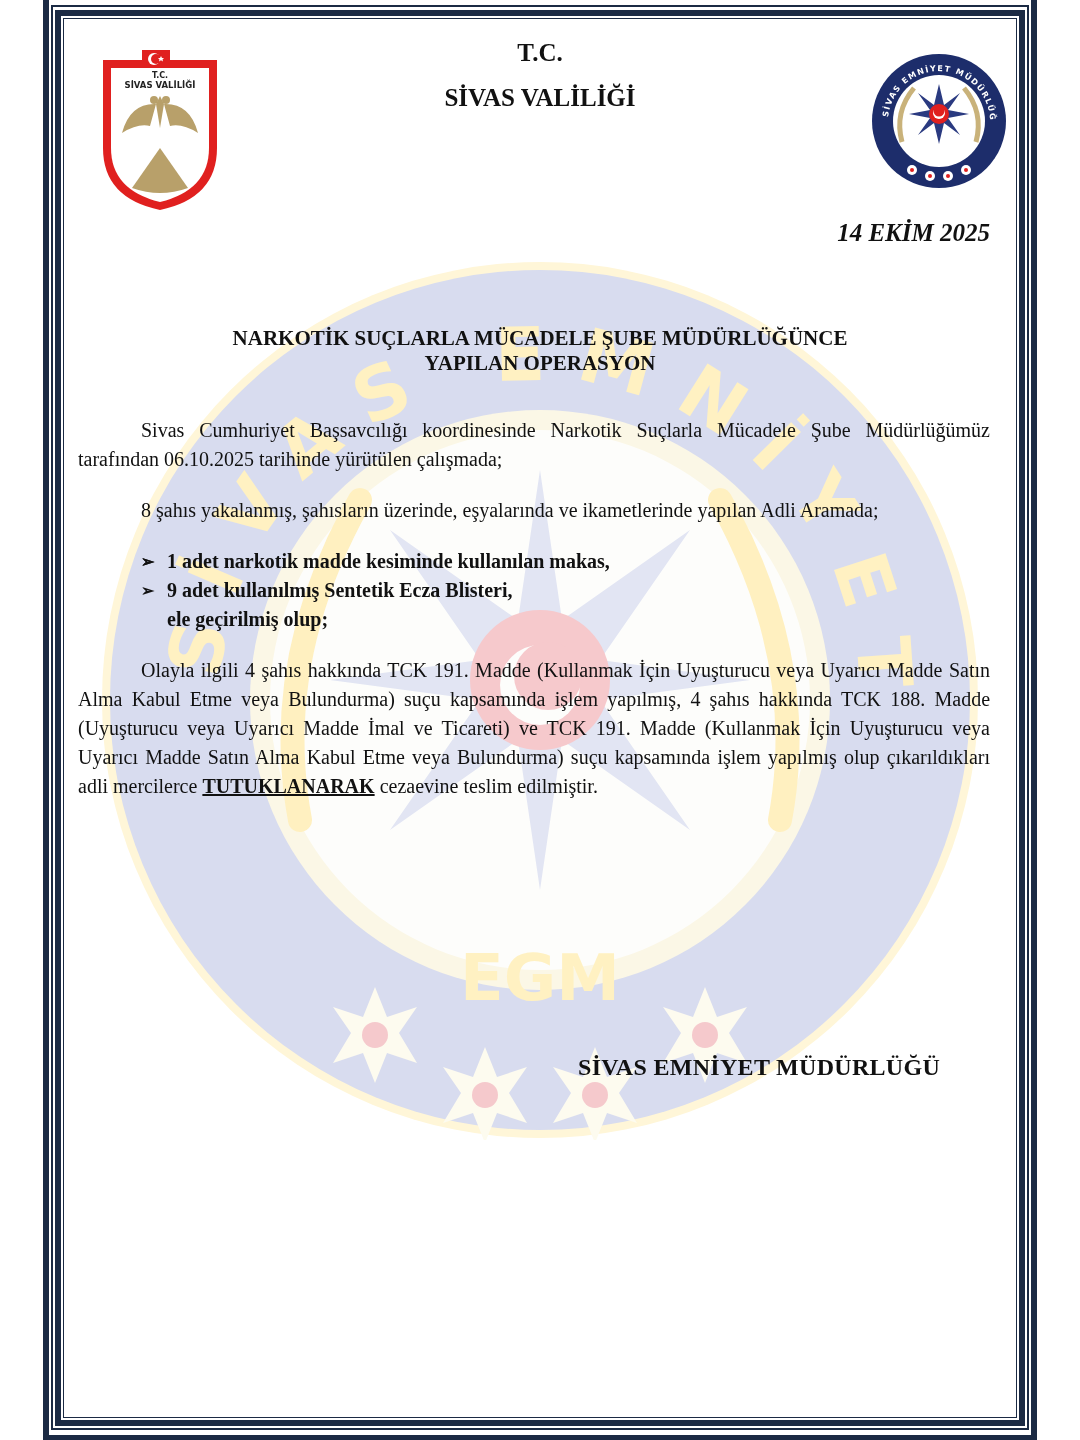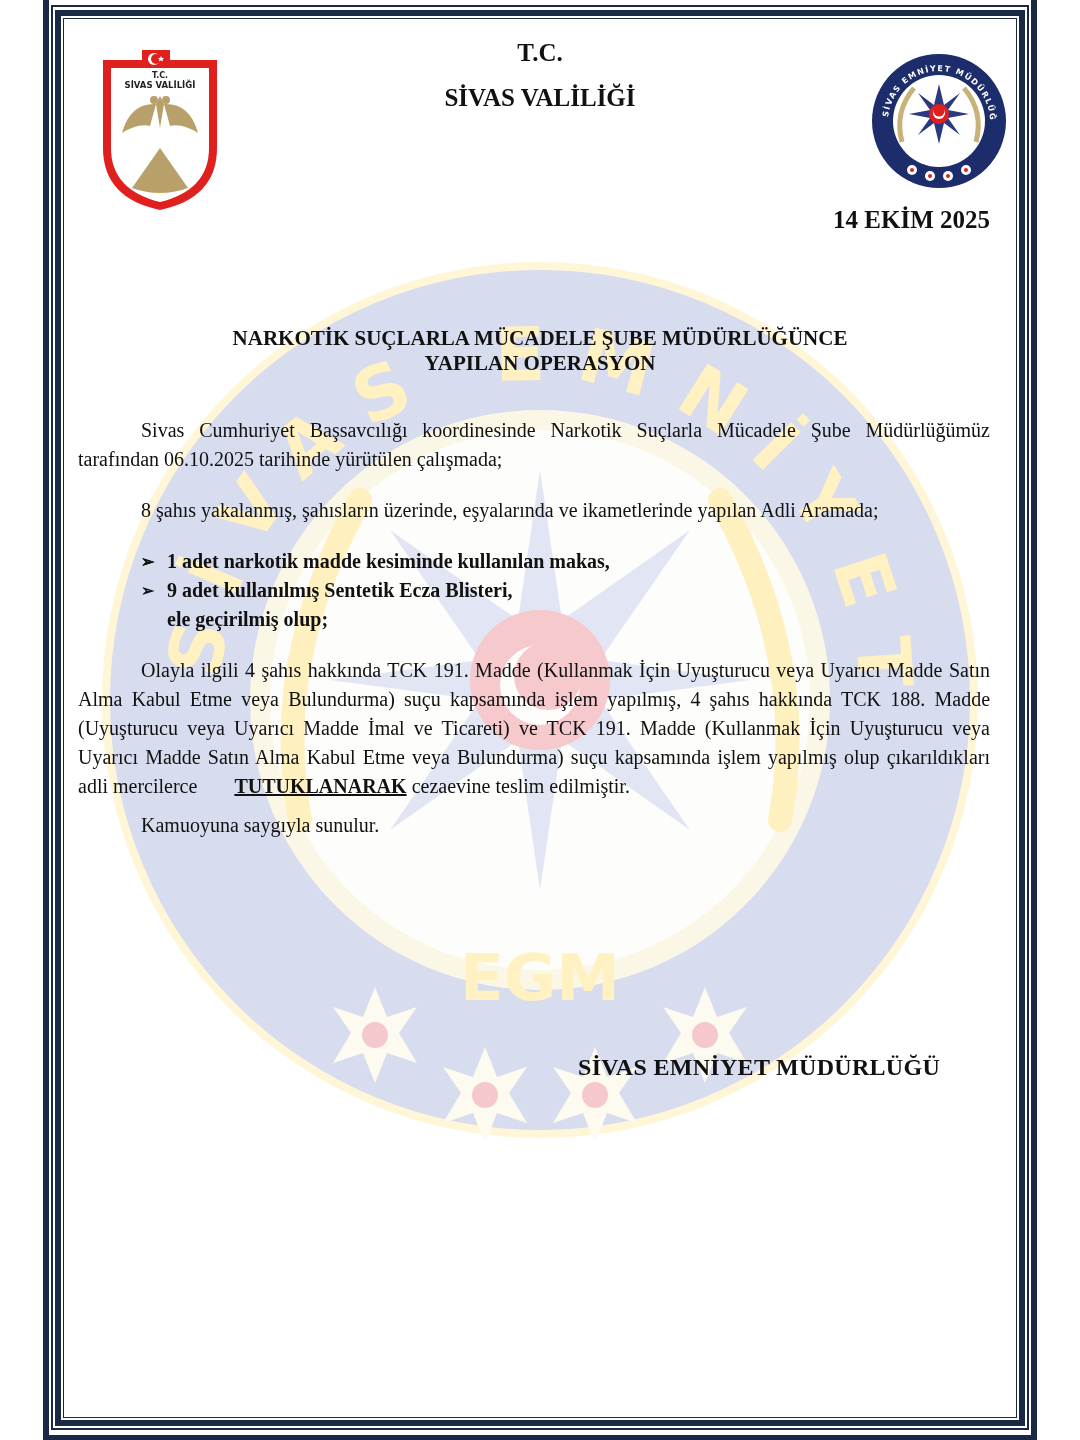--- a/index.html
+++ b/index.html
@@ -18,38 +18,38 @@
                 border: 1px solid #1b2a44; box-sizing: border-box; }
 
   
   .watermark { position: absolute; left: 100px; top: 260px; width: 880px; height: 880px; }
 
   
   .logo-left { position: absolute; left: 100px; top: 48px; width: 120px; height: 164px; }
   .logo-right { position: absolute; left: 868px; top: 52px; width: 142px; height: 138px; }
   .header-block { position: absolute; left: 300px; width: 480px; top: 30px; text-align: center;
                   font-weight: bold; font-size: 25px; line-height: 45px; }
-  .date { position: absolute; right: 90px; top: 206px; font-weight: bold; font-size: 25px; }
+  .date { position: absolute; right: 90px; top: 219px; font-weight: bold; font-size: 25px; font-style: italic; }
 
   .title { position: absolute; left: 120px; width: 840px; top: 326px; text-align: center;
            font-weight: bold; font-size: 21px; line-height: 25px; }
 
   .content { position: absolute; left: 78px; width: 912px; top: 416px;
              font-size: 20px; line-height: 29px; text-align: justify; }
   .content p { margin: 0; }
   .indent { text-indent: 63px; }
   .para-1 { margin-bottom: 22px !important; }
   .para-2 { margin-bottom: 22px !important; }
   .bullets { list-style: none; padding: 0; margin: 0 0 22px 63px; font-weight: bold; }
   .bullets li { position: relative; padding-left: 26px; }
   .bullets li .arrow { position: absolute; left: 0; top: 0; font-size: 16px; }
   .bullets .tail { padding-left: 26px; }
   .para-3 { margin-bottom: 10px !important; }
   .para-4 { margin-bottom: 20px !important; }
-  .u { text-decoration: underline; text-decoration-thickness: 2px; font-weight: bold; margin-left: 32px; }
+  .u { text-decoration: underline; text-decoration-thickness: 2px; font-weight: bold; }
   b { font-weight: normal; }
 
   .signature { position: absolute; left: 578px; top: 1054px; font-size: 24px; font-weight: bold; letter-spacing: 0.3px; }
 </style>
 </head>
 <body>
 
 <div class="frame-outer"></div>
 <div class="frame-mid"></div>
 <div class="frame-inner"></div>
@@ -161,16 +161,15 @@
   <ul class="bullets">
     <li><span class="arrow">➢</span></li>
     <li><span class="arrow">➢</span><span>1 adet narkotik madde kesiminde kullanılan makas,</span></li>
     <li><span class="arrow">➢</span><span>9 adet kullanılmış Sentetik Ecza Blisteri,</span></li>
     <li class="tail">ele geçirilmiş olup;</li>
   </ul>
 
   <p class="indent para-3"><span>Olayla ilgili </span><b>4 şahıs</b><span> hakkında TCK 191. Madde (Kullanmak İçin Uyuşturucu veya Uyarıcı Madde Satın Alma Kabul Etme veya Bulundurma) suçu kapsamında işlem yapılmış,  </span><b>4 şahıs</b><span> hakkında TCK 188. Madde (Uyuşturucu veya Uyarıcı Madde İmal ve Ticareti) ve TCK 191. Madde (Kullanmak İçin Uyuşturucu veya Uyarıcı Madde Satın Alma Kabul Etme veya Bulundurma) suçu kapsamında işlem yapılmış olup çıkarıldıkları adli mercilerce </span><span class="u">TUTUKLANARAK</span><span> cezaevine teslim edilmiştir.</span></p>
 
 
-  <p class="indent">Kamuoyuna saygıyla sunulur.</p>
 </div>
 
 <div class="signature">SİVAS EMNİYET MÜDÜRLÜĞÜ</div>
 
 </body></html>

